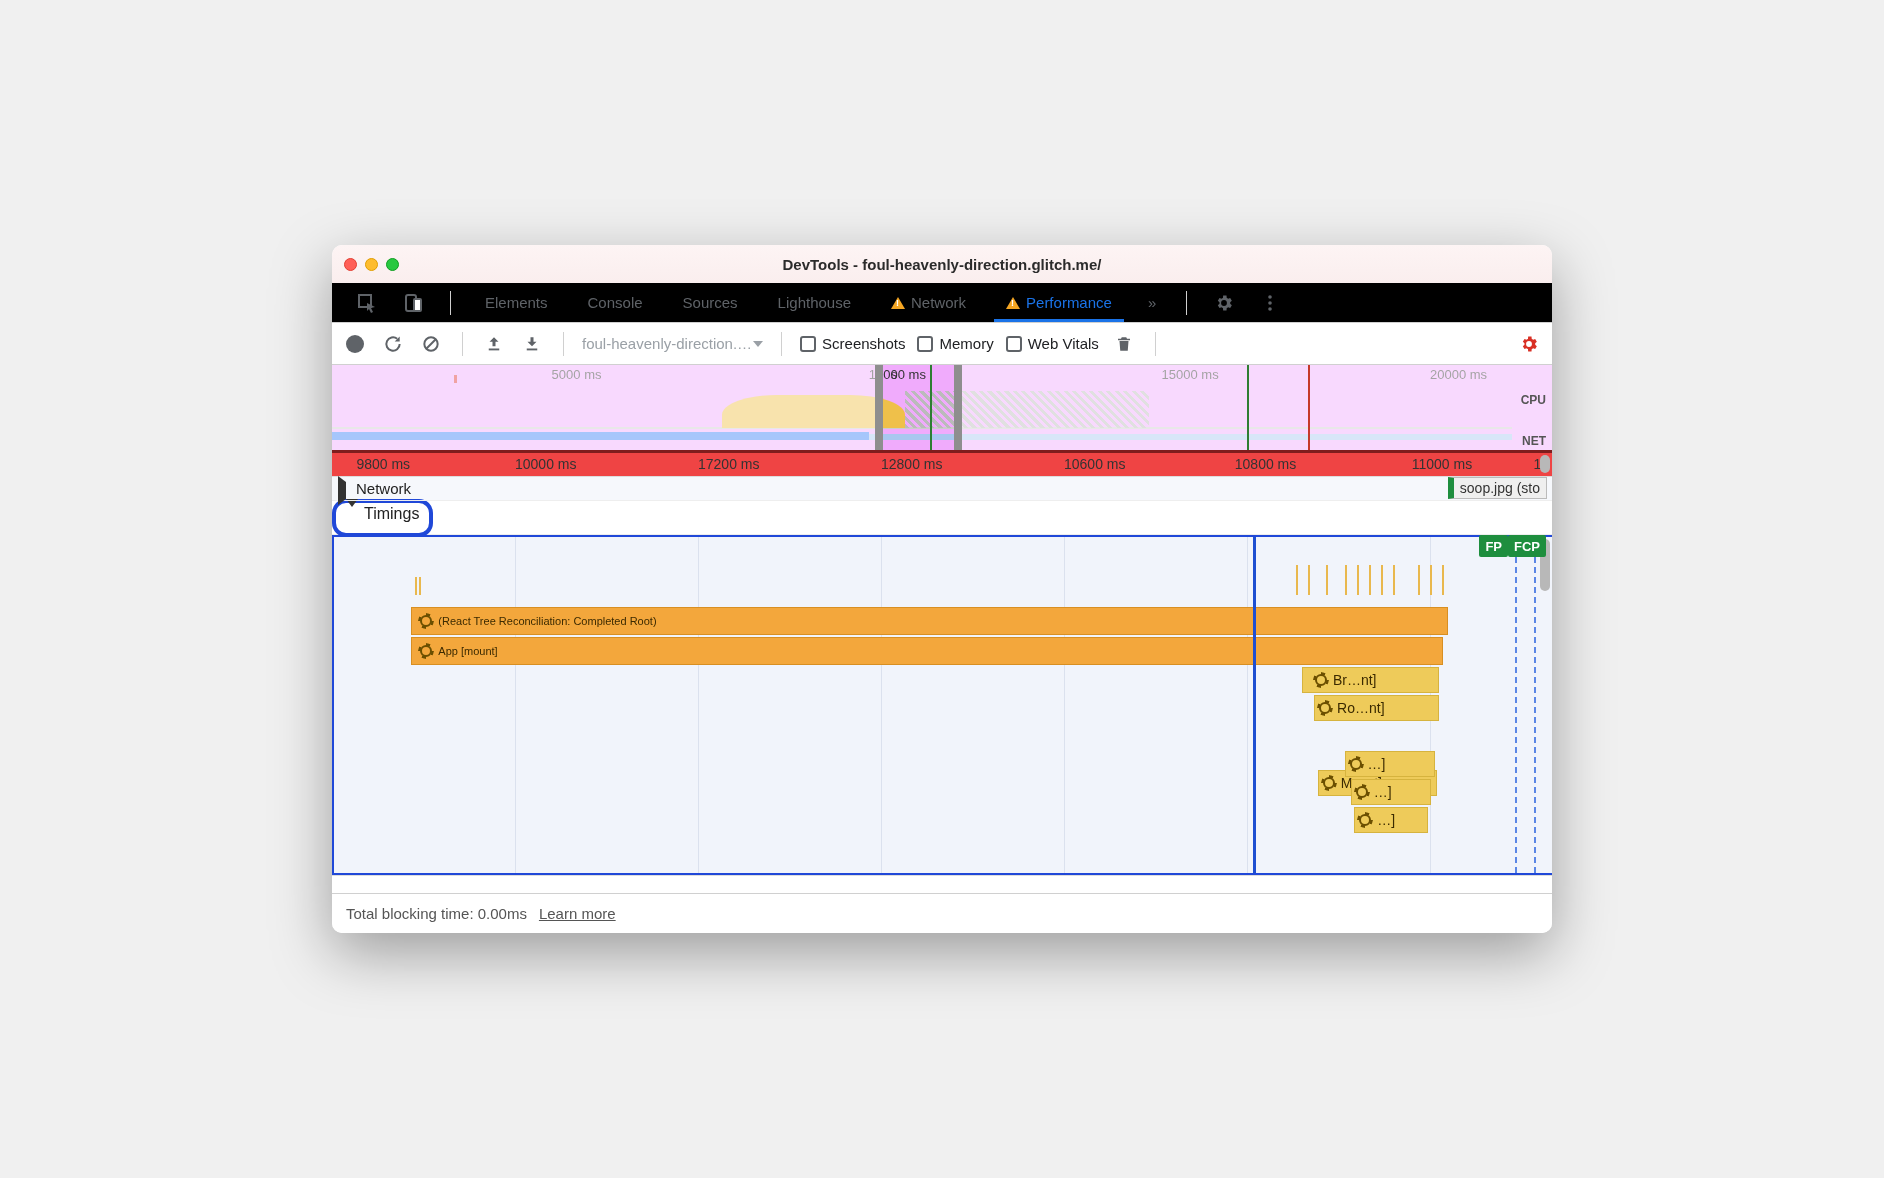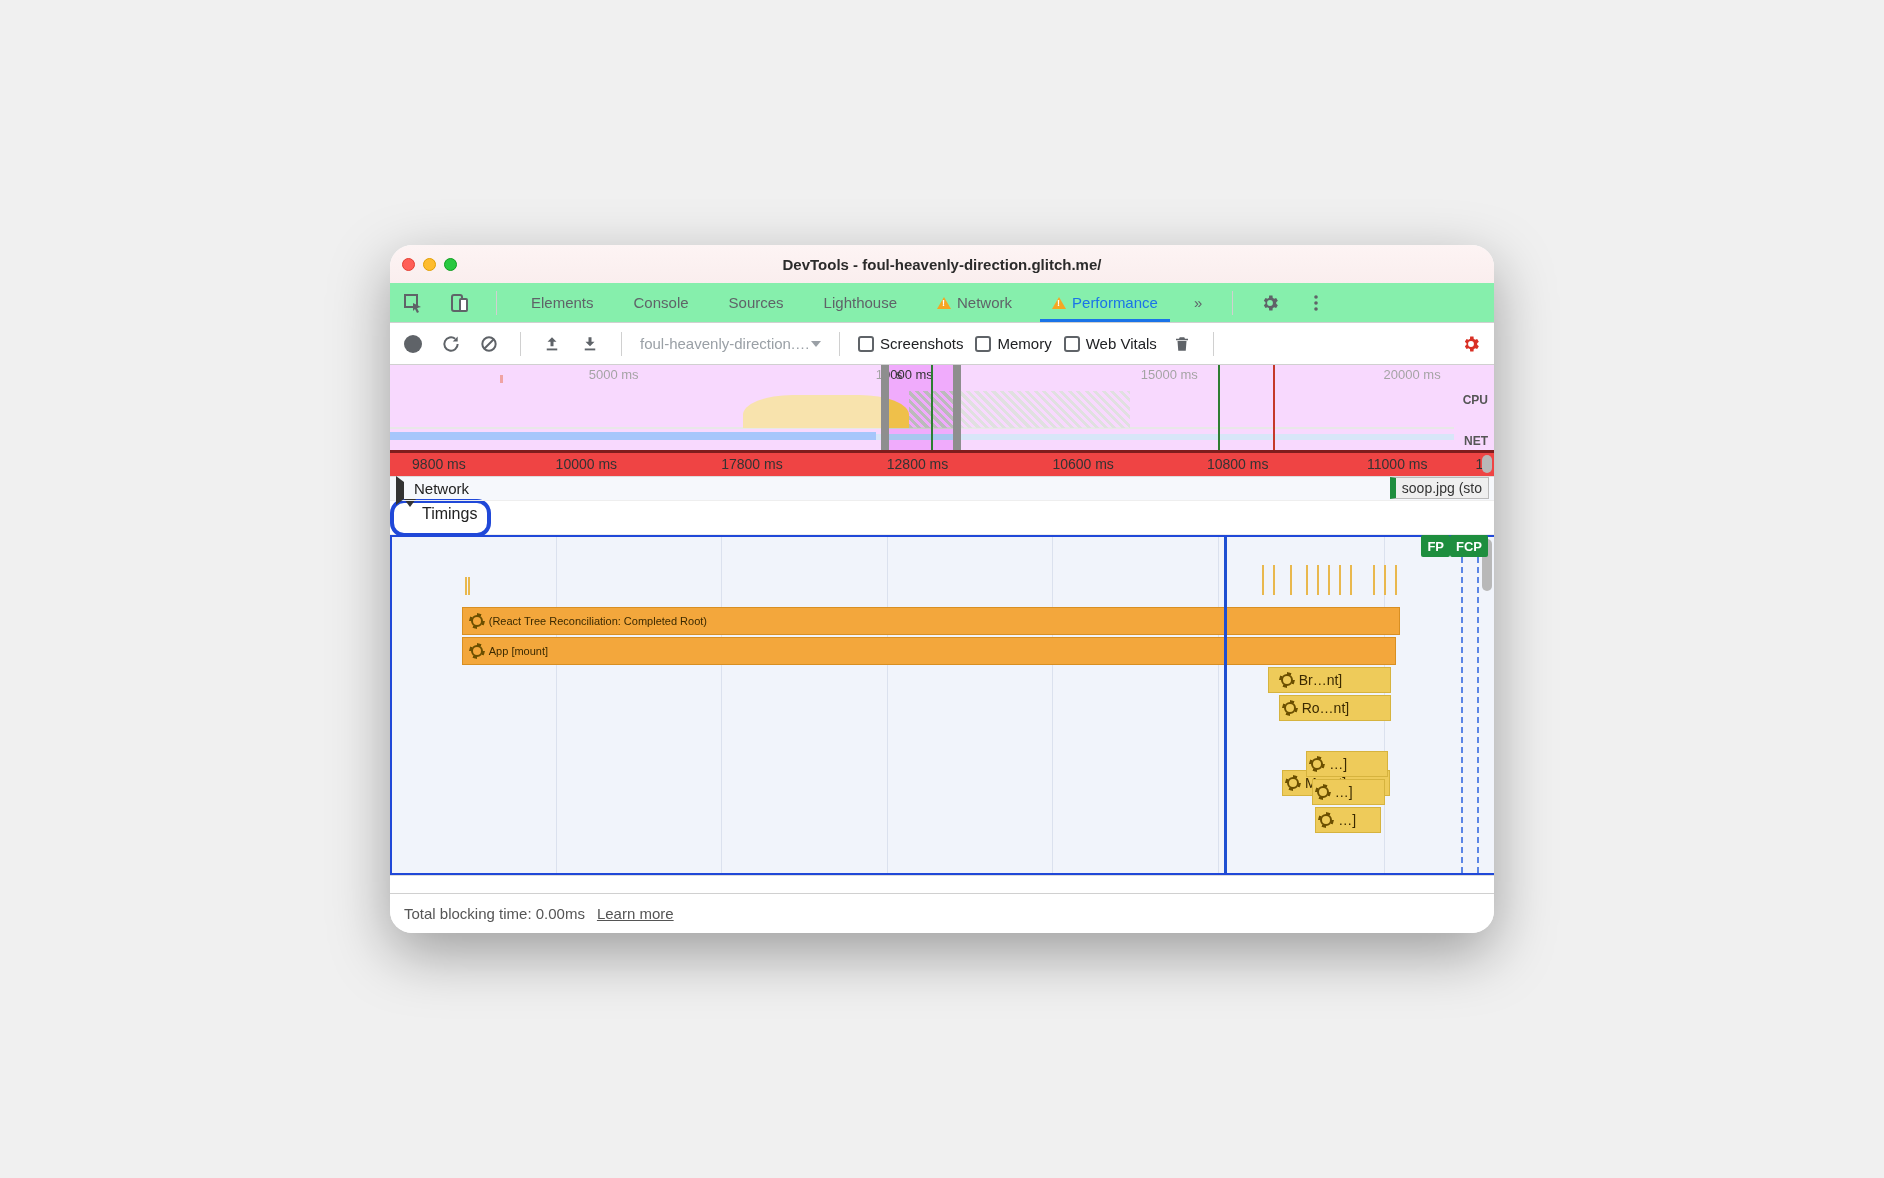--- a/index.html
+++ b/index.html
@@ -1,28 +1,28 @@
 <!DOCTYPE html>
 <html><head>
 <meta charset="utf-8">
 <style>
 * { box-sizing: border-box; margin: 0; padding: 0; font-family: -apple-system, "Helvetica Neue", Arial, sans-serif; }
 body { background: #f0f0f0; display: flex; align-items: center; justify-content: center; height: 100vh; }
 
-.window { width: 1104px; background: #fff; border-radius: 22px; box-shadow: 0 20px 60px rgba(0,0,0,0.35); overflow: hidden; }
+.window { width: 1220px; background: #fff; border-radius: 10px; box-shadow: 0 20px 60px rgba(0,0,0,0.35); overflow: hidden; }
 
 .titlebar { height: 38px; background: linear-gradient(#fdf4f4, #faeeee); display: flex; align-items: center; padding: 0 12px; position: relative; }
 .traffic { display: flex; gap: 8px; }
 .dot { width: 13px; height: 13px; border-radius: 50%; }
 .dot.red { background: #ff5f57; border: 1px solid #e33e32; }
 .dot.yellow { background: #febc2e; border: 1px solid #e09e00; }
 .dot.green { background: #28c840; border: 1px solid #0e9e20; }
 .titlebar-title { position: absolute; left: 0; right: 0; text-align: center; font-size: 15px; font-weight: 600; color: #2b2b2b; pointer-events: none; }
 
-.tabbar { height: 40px; display: flex; align-items: center; border-bottom: 1px solid #d0d0d0; padding: 0 8px; gap: 16px; background: #86efac; }
+.tabbar { height: 40px; display: flex; align-items: center; border-bottom: 1px solid #d0d0d0; padding: 0 20px; gap: 16px; background: #000000; }
 .tab-icon-btn { width: 30px; height: 30px; display: flex; align-items: center; justify-content: center; color: #5f6368; cursor: pointer; }
 .vsep { width: 1px; height: 24px; background: #d0d0d0; margin: 0 6px; }
 .tab { padding: 0 12px; height: 100%; display: flex; align-items: center; font-size: 15px; color: #5f6368; cursor: pointer; gap: 6px; }
 .tab.active { color: #1a73e8; box-shadow: inset 0 -3px 0 #1a73e8; }
 .warn-tri { width: 0; height: 0; border-left: 7px solid transparent; border-right: 7px solid transparent; border-bottom: 12px solid #f5a623; position: relative; }
 .warn-tri::after { content:"!"; position:absolute; left:-2px; top:1px; font-size:9px; font-weight:bold; color:#fff; }
 
 .toolbar { height: 42px; display: flex; align-items: center; border-bottom: 1px solid #d0d0d0; padding: 0 10px; gap: 12px; background: #fff; }
 .tool-btn { width: 26px; height: 26px; display: flex; align-items: center; justify-content: center; color: #5f6368; cursor: pointer; }
 .record-circle { width: 18px; height: 18px; border-radius: 50%; background: #5f6368; }
@@ -232,21 +232,21 @@
     <div class="ov-greenline" style="left:49%;"></div>
     <div class="ov-greenline" style="left:75%;"></div>
     <div class="ov-redline" style="left:80%;"></div>
     <span class="ov-cpu">CPU</span>
     <span class="ov-net">NET</span>
   </div>
 
   <div class="ruler">
     <span class="rt" style="left:2%">9800 ms</span>
     <span class="rt" style="left:15%">10000 ms</span>
-    <span class="rt" style="left:30%">17800 ms</span>
+    <span class="rt" style="left:30%">17200 ms</span>
     <span class="rt" style="left:45%">12800 ms</span>
     <span class="rt" style="left:60%">10600 ms</span>
     <span class="rt" style="left:74%">10800 ms</span>
     <span class="rt" style="left:88.5%">11000 ms</span>
     <span class="rt" style="right:4px">11</span>
     <div class="scroll-thumb" style="top:2px; height:18px;"></div>
   </div>
 
   <div class="tracks">
     <div class="track-row" style="position:relative;">

